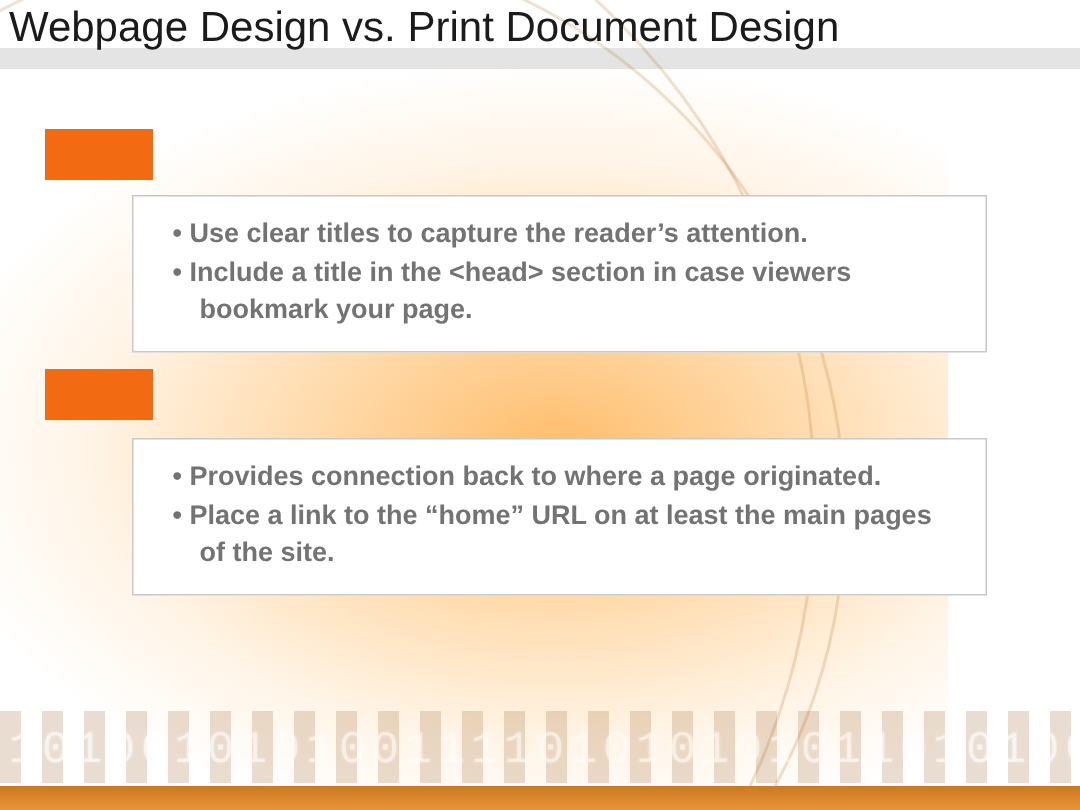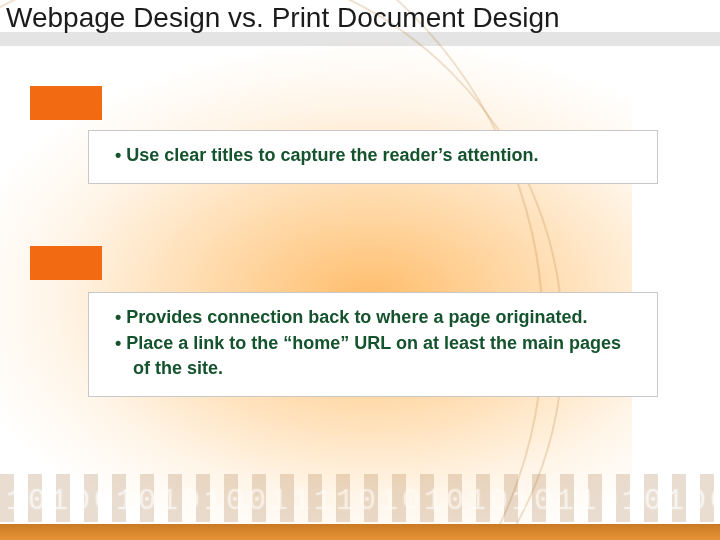--- a/index.html
+++ b/index.html
@@ -83,21 +83,21 @@
 
   .box {
     position: absolute;
     left: 88px;
     width: 540px;
     background: #ffffff;
     border: 1px solid #c8c8c8;
     padding: 10px 14px 14px 14px;
     font-size: 18px;
     font-weight: 700;
-    color: #14532d;
+    color: #737373;
     line-height: 1.35;
   }
   .box.b1 { top: 130px; }
   .box.b2 { top: 292px; }
 
   .bp {
     margin: 2px 0;
     text-indent: -18px;
     padding-left: 30px;
   }
@@ -115,20 +115,21 @@
   <div class="arc2"></div>
   <div class="arc3"></div>
   <div class="digits"></div>
   <div class="rail"></div>
 
   <div class="title">Webpage Design vs. Print Document Design</div>
 
   <div class="tag t1"></div>
   <div class="box b1">
     <div class="bp">Use clear titles to capture the reader’s attention.</div>
+    <div class="bp">Include a title in the &lt;head&gt; section in case viewers bookmark your page.</div>
   </div>
 
   <div class="tag t2"></div>
   <div class="box b2">
     <div class="bp">Provides connection back to where a page originated.</div>
     <div class="bp">Place a link to the “home” URL on at least the main pages of the site.</div>
   </div>
 </div>
 
 </body></html>

